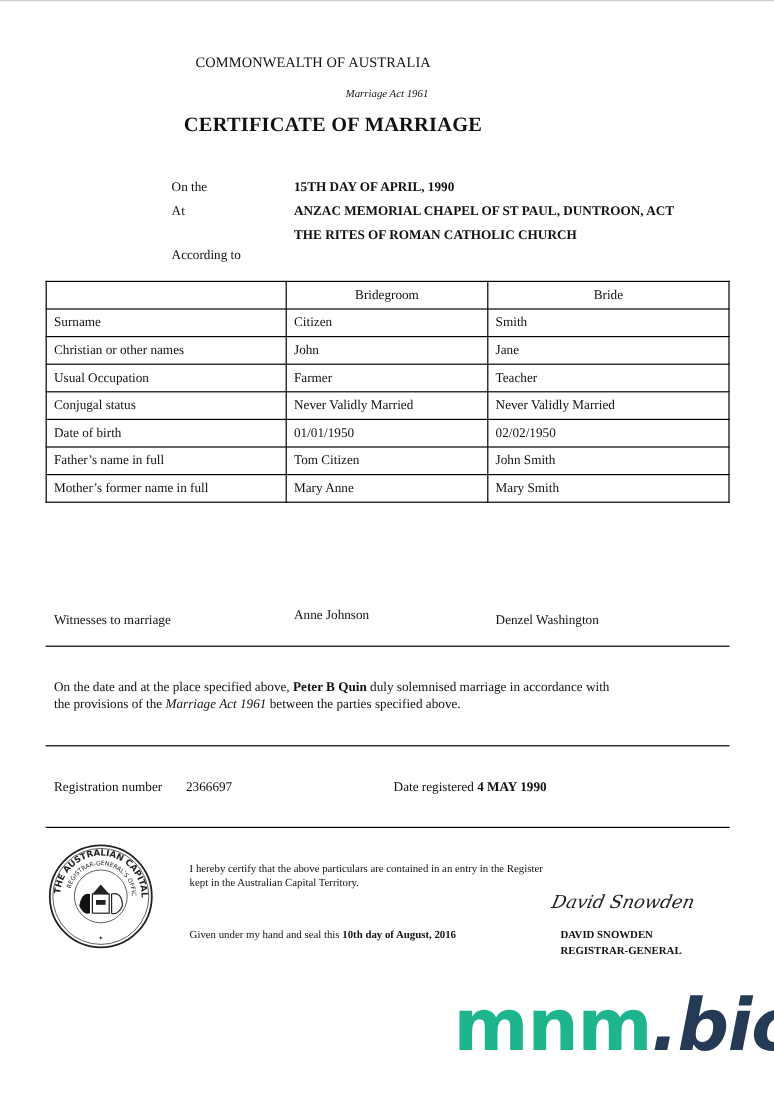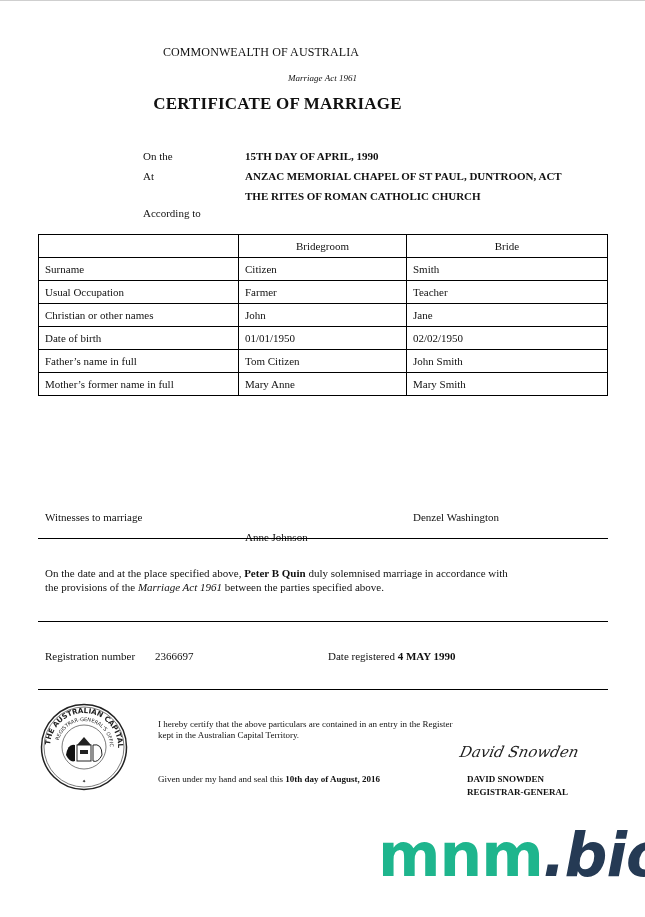--- a/index.html
+++ b/index.html
@@ -57,49 +57,54 @@
     <th></th>
     <th>Bridegroom</th>
     <th>Bride</th>
   </tr>
   <tr>
     <td class="c1">Surname</td>
     <td class="c2">Citizen</td>
     <td>Smith</td>
   </tr>
   <tr>
+    <td class="c1">Christian or other names</td>
+    <td class="c2">John</td>
+    <td>Jane</td>
+  </tr>
+  <tr>
     <td class="c1">Usual Occupation</td>
     <td class="c2">Farmer</td>
     <td>Teacher</td>
   </tr>
   <tr>
-    <td class="c1">Christian or other names</td>
-    <td class="c2">John</td>
-    <td>Jane</td>
+    <td class="c1">Conjugal status</td>
+    <td class="c2">Never Validly Married</td>
+    <td>Never Validly Married</td>
   </tr>
   <tr>
     <td class="c1">Date of birth</td>
     <td class="c2">01/01/1950</td>
     <td>02/02/1950</td>
   </tr>
   <tr>
     <td class="c1">Father’s name in full</td>
     <td class="c2">Tom Citizen</td>
     <td>John Smith</td>
   </tr>
   <tr>
     <td class="c1">Mother’s former name in full</td>
     <td class="c2">Mary Anne</td>
     <td>Mary Smith</td>
   </tr>
 </tbody>
   </table>
 
 <div class="abs txt" style="left:45px;top:511px">Witnesses to marriage</div>
-<div class="abs txt" style="left:245px;top:531px">Anne Johnson</div>
+<div class="abs txt" style="left:245px;top:507px">Anne Johnson</div>
 <div class="abs txt" style="left:413px;top:511px">Denzel Washington</div>
 <div class="hr" style="top:538px"></div>
 
 <div class="abs txt" style="left:45px;top:567px"><span>On the date and at the place specified above, </span><b>Peter B Quin</b><span> duly solemnised marriage in accordance with</span></div>
 <div class="abs txt" style="left:45px;top:581px"><span>the provisions of the </span><i>Marriage Act 1961</i><span> between the parties specified above.</span></div>
 <div class="hr" style="top:621px"></div>
 
 <div class="abs txt" style="left:45px;top:650px">Registration number</div>
 <div class="abs txt" style="left:155px;top:650px">2366697</div>
 <div class="abs txt" style="left:328px;top:650px"><span>Date registered </span><b>4 MAY 1990</b></div>

